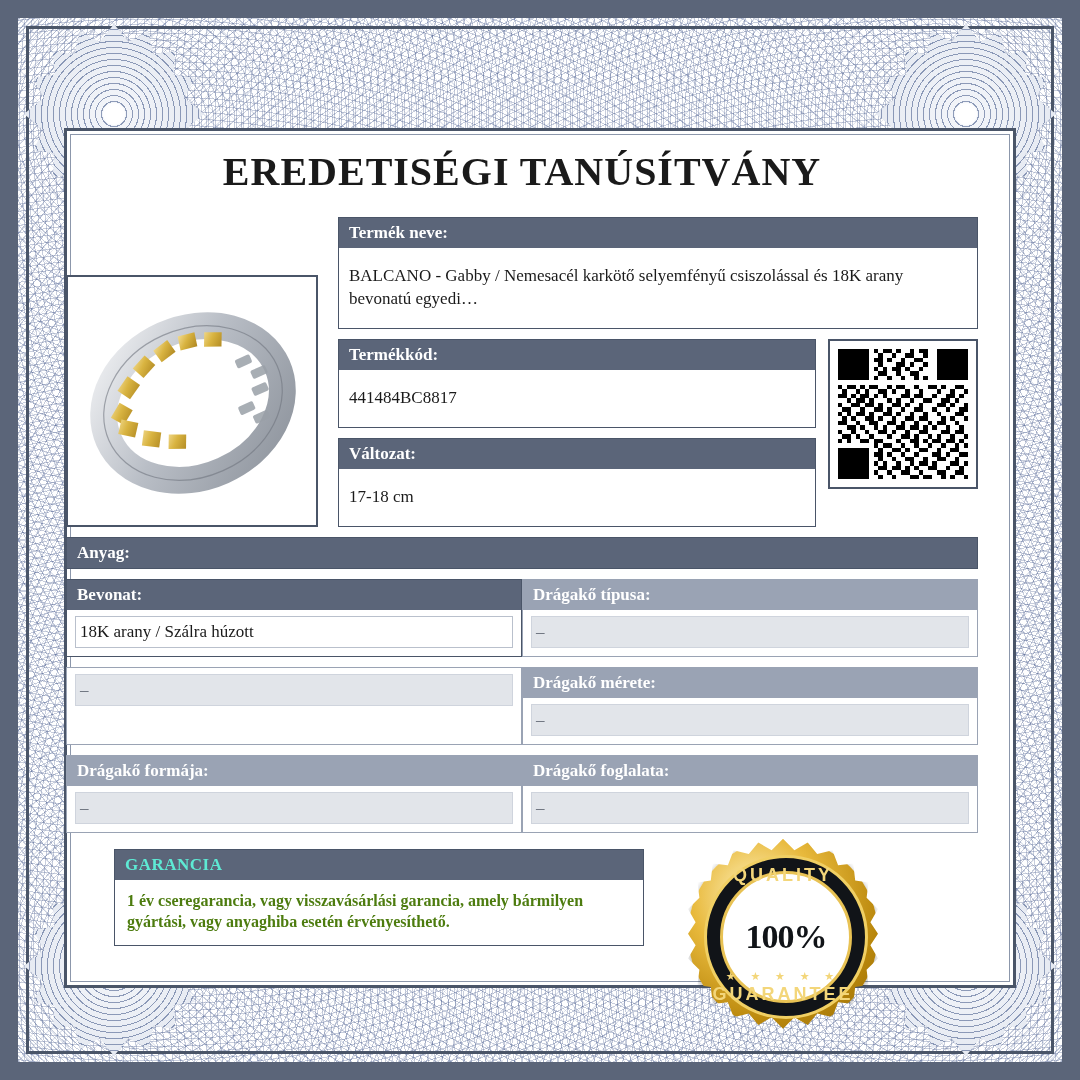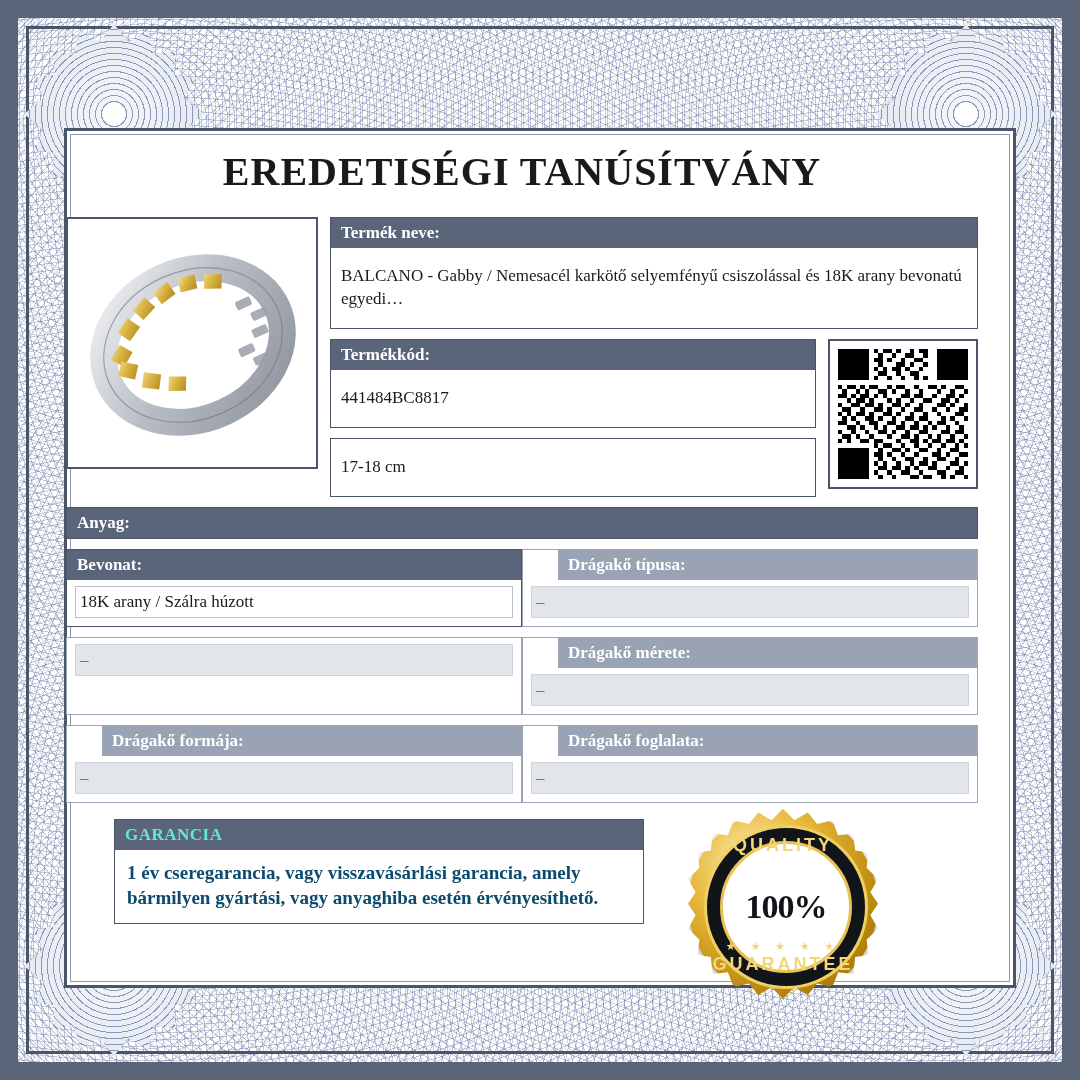--- a/index.html
+++ b/index.html
@@ -114,22 +114,22 @@
     font-size: 40px;
     font-weight: bold;
     letter-spacing: 1px;
     color: #1a1a1a;
     margin: 20px 0 22px 0;
     font-family: "Liberation Serif", serif;
   }
 
   .top-row {
     display: flex;
-    gap: 12px;
-    align-items: flex-start;
+    gap: 20px;
+    align-items: flex-end;
   }
 
   .product-photo {
     width: 252px;
     height: 252px;
     border: 2px solid #4a5568;
     box-sizing: border-box;
     background: #ffffff;
     position: relative;
     overflow: hidden;
@@ -194,21 +194,21 @@
   .wide-block {
     margin-top: 10px;
   }
 
   .two-col {
     display: flex;
     margin-top: 10px;
   }
   .two-col > .field-block { flex: 1 1 0; }
 
-  .field-block.empty .field-label { background: #9aa3b4; margin-left: 35px; }
+  .field-block.empty .field-label { background: #9aa3b4; }
   .field-block.empty { border-color: #9aa3b4; }
 
   .value-inset {
     margin: 6px 8px 8px 8px;
     border: 1px solid #b9c0cc;
     padding: 5px 4px;
     font-size: 17px;
     background: #ffffff;
     color: #1a1a1a;
     font-family: "Liberation Serif", serif;
@@ -235,24 +235,24 @@
   .warranty-head {
     background: #5b6579;
     color: #5eead4;
     font-weight: bold;
     font-size: 17px;
     padding: 5px 10px;
     letter-spacing: 0.5px;
   }
   .warranty-body {
     padding: 10px 12px 12px 12px;
-    font-size: 19px;
+    font-size: 16px;
     font-weight: bold;
     line-height: 1.35;
-    color: #0c4a6e;
+    color: #4d7c0f;
   }
 
   
   .seal-wrap {
     position: relative;
     margin-left: 44px;
     margin-top: -10px;
     width: 190px;
     height: 190px;
   }
@@ -414,20 +414,21 @@
 
         <div class="row-code">
           <div class="code-fields">
 
             <div class="field-block">
               <div class="field-label">Termékkód:</div>
               <div class="field-value">441484BC8817</div>
             </div>
 
             <div class="field-block">
+              <div class="field-label">Változat:</div>
               <div class="field-value">17-18 cm</div>
             </div>
 
           </div>
 
           <div class="qr-box">
             <div class="qr-inner">
               <svg viewBox="0 0 29 29" width="100%" height="100%" shape-rendering="crispEdges">
                 <rect width="29" height="29" fill="#fff"></rect>
                 <g fill="#000">

